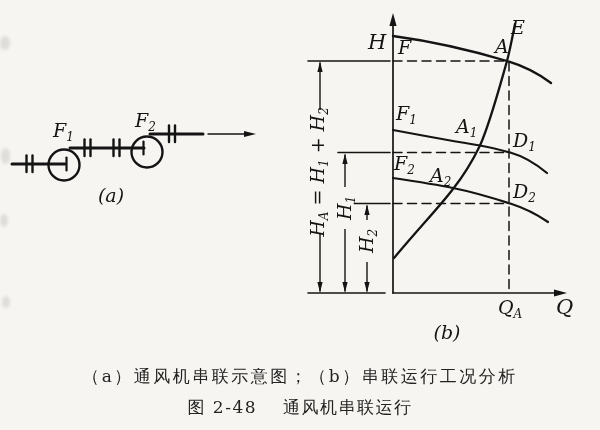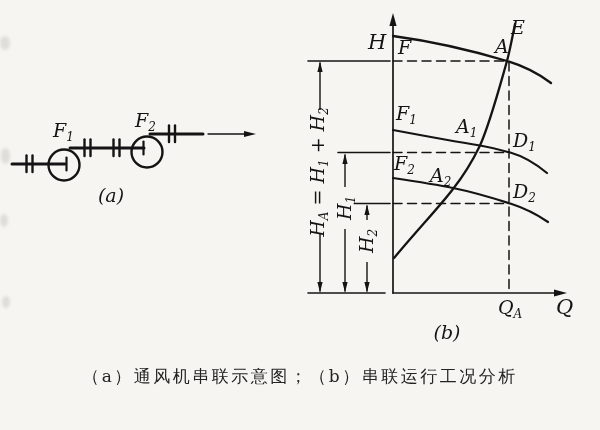--- a/index.html
+++ b/index.html
@@ -141,13 +141,16 @@
       <text class="math-lg" x="556" y="314" stroke="none">Q</text>
 
       <text class="math" x="447" y="339" text-anchor="middle" stroke="none">(b)</text>
     </g>
   </svg>
 
   
   <div class="caption" id="caption1">
     <span>（a）通风机串联示意图；（b）串联运行工况分析</span>
   </div>
+  <div class="caption" id="caption2">
+    <span class="fig-num">图 2-48</span><span class="fig-title">通风机串联运行</span>
+  </div>
 </div>
 
 </body></html>

